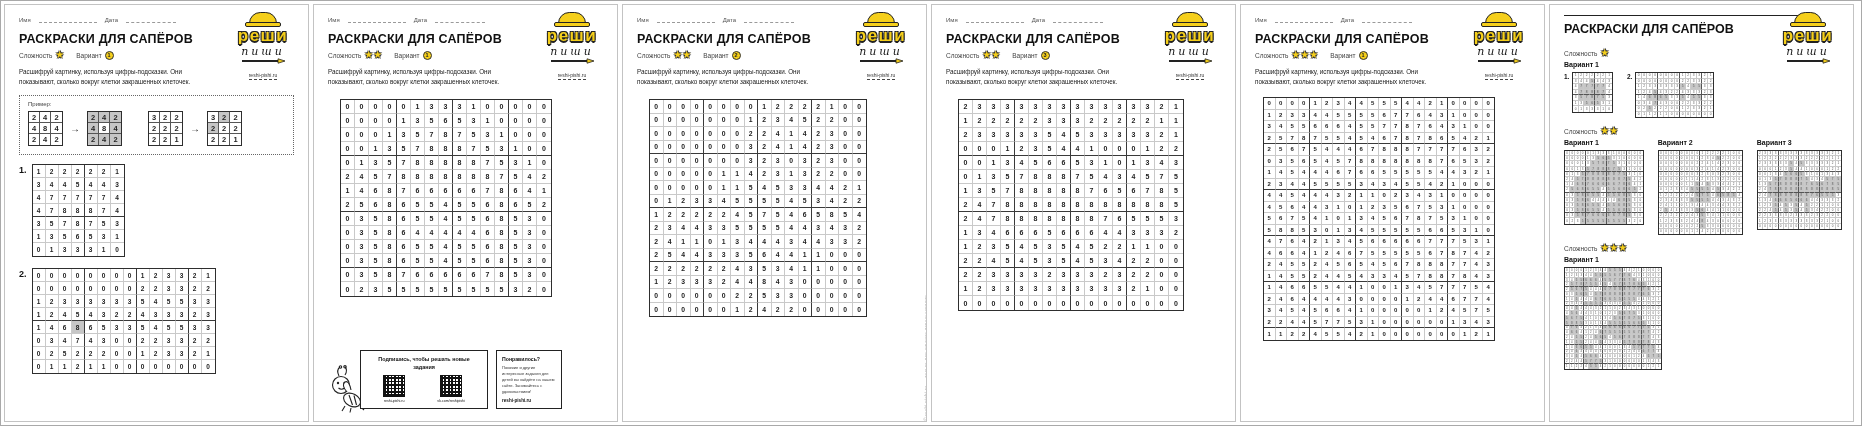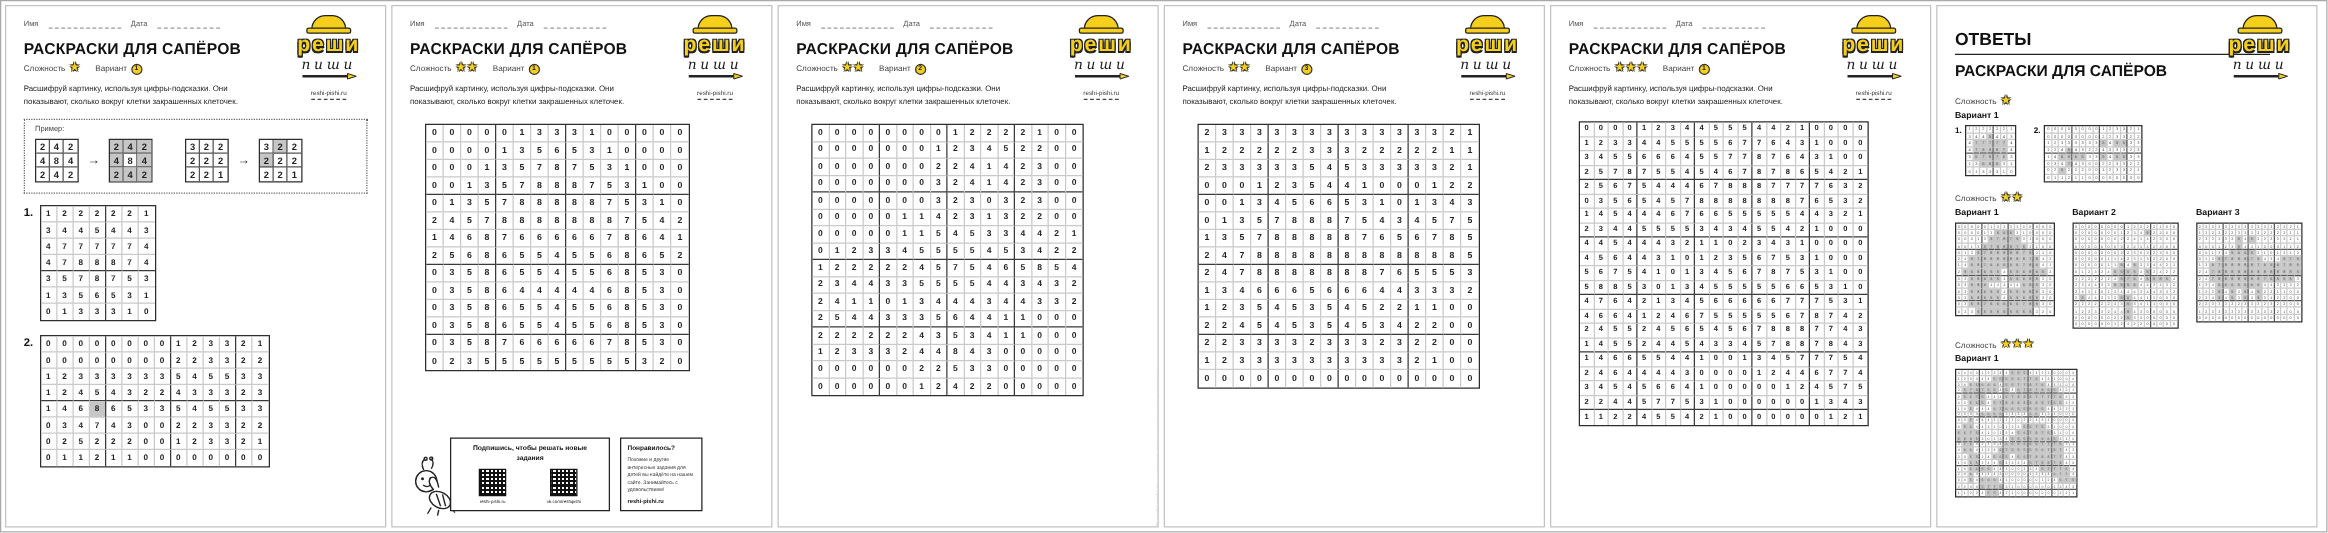--- a/index.html
+++ b/index.html
@@ -1619,21 +1619,20 @@
   <section class="page">
     <div class="logo">
       <div class="cap"></div>
       <div class="w1">реши</div>
       <div class="w2">пиши</div>
       <svg class="pencil" width="46" height="6" viewBox="0 0 46 6">
           <path d="M2 3h36" stroke="#222" stroke-width="2"></path>
           <path d="M38 0.8l7 2.2-7 2.2z" fill="#f5cf1b" stroke="#222" stroke-width="0.8"></path>
         </svg>
     </div>
-    <div class="ans-h">ОТВЕТЫ</div>
     <hr class="ans-hr">
     <div class="ans-title">РАСКРАСКИ ДЛЯ САПЁРОВ</div>
 
     <div class="ans-meta">
       <span>Сложность</span>
       <span><span class="star">★</span></span>
     </div>
     <div class="ans-var">Вариант 1</div>
     <div class="ansrow">
       <div class="ansg">

